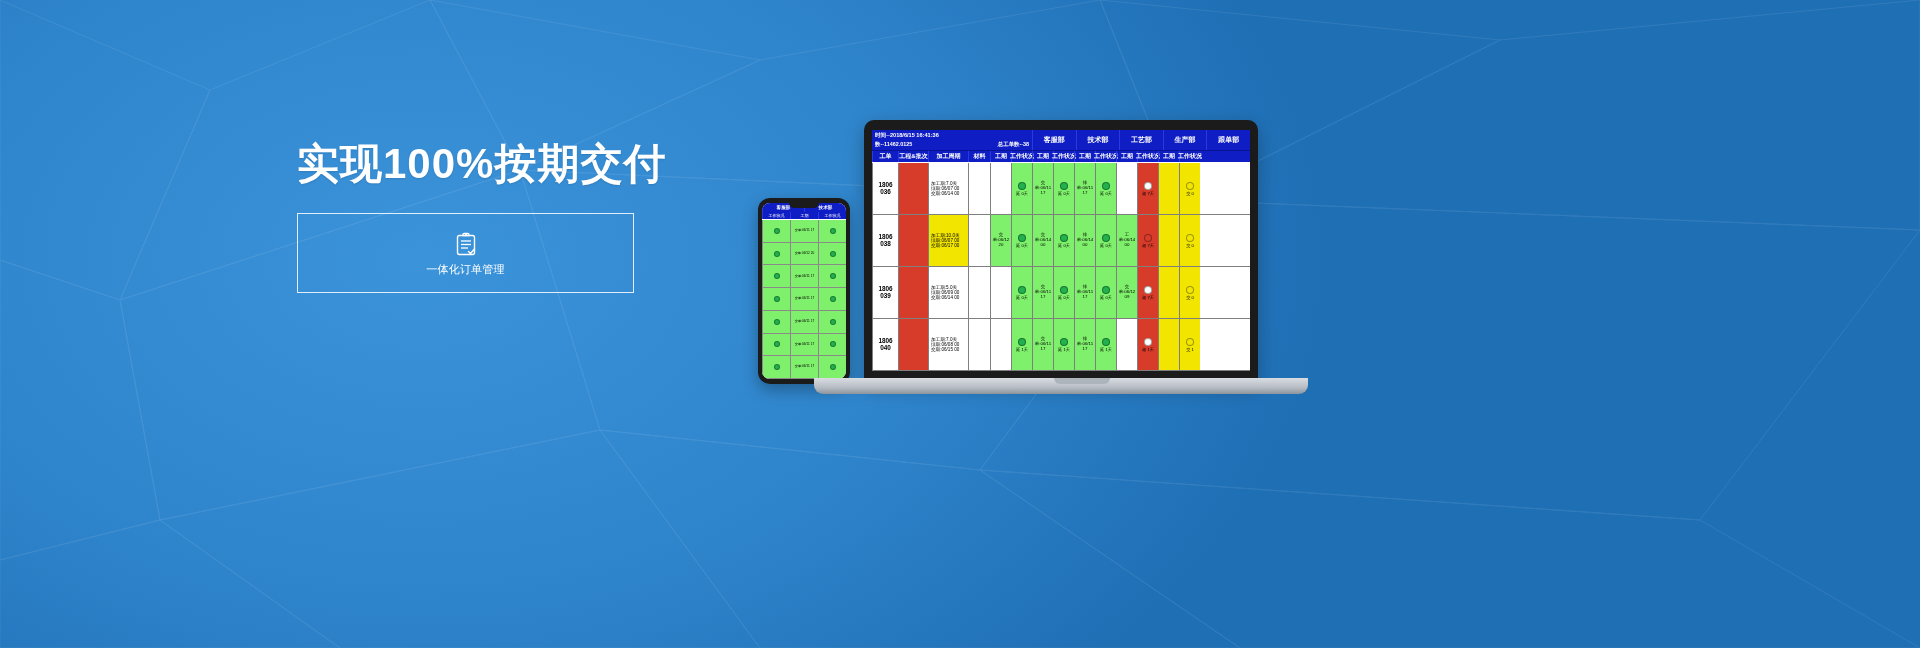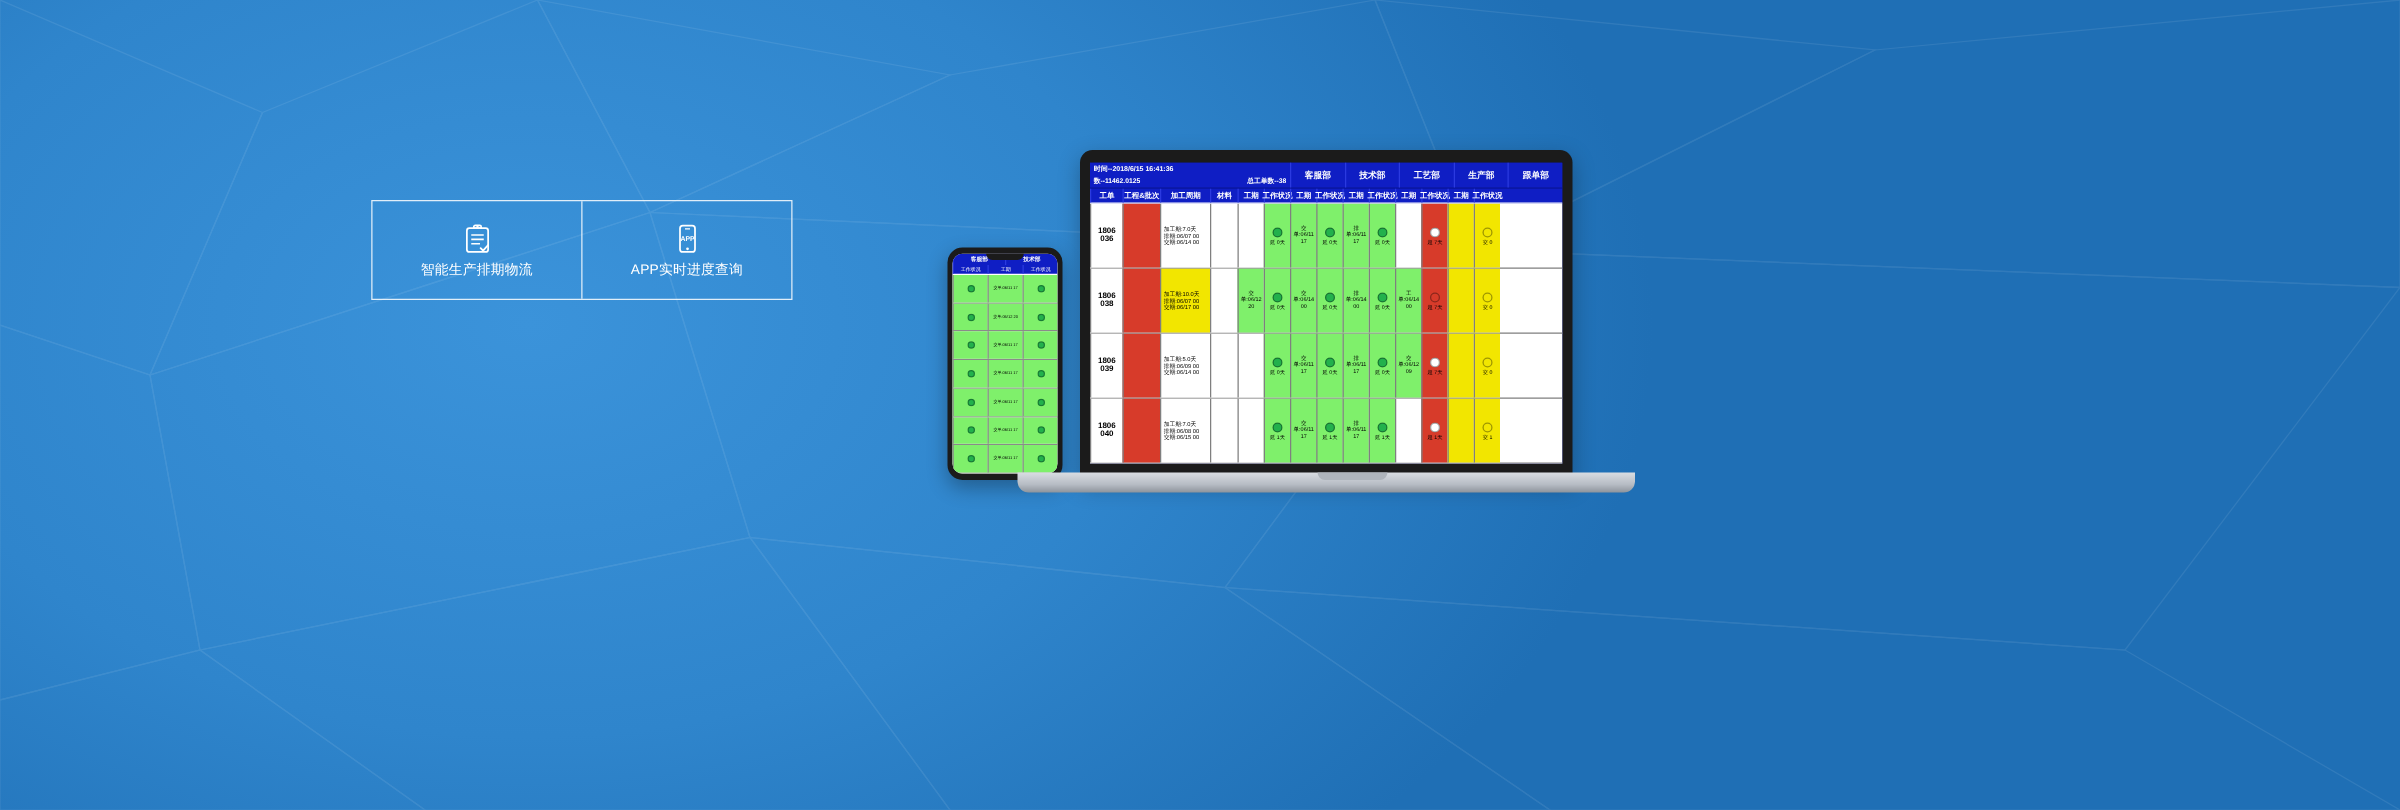--- a/index.html
+++ b/index.html
@@ -213,51 +213,41 @@
       <path d="M0 560 L160 520 L340 648 L0 648 Z"></path>
       <path d="M160 520 L600 430 L760 648 L340 648 Z"></path>
       <path d="M600 430 L980 470 L1240 648 L760 648 Z"></path>
       <path d="M980 470 L1700 520 L1920 648 L1240 648 Z"></path>
     </g>
   </svg>
 </div>
 
 <div class="left-copy">
   <h1 class="headline">
+    <span class="l2">实现100%按期交付</span>
   </h1>
 
   <div class="features">
 
 
     <div class="feature">
       <span class="ficon">
         <svg viewBox="0 0 26 26">
           <rect x="4.5" y="4.5" width="17" height="19" rx="2" fill="none" stroke="#fff" stroke-width="1.4"></rect>
           <path d="M10 4.5 v-1 a1.2 1.2 0 0 1 1.2-1.2h3.6A1.2 1.2 0 0 1 16 3.5v1z" fill="none" stroke="#fff" stroke-width="1.3"></path>
           <circle cx="13" cy="3.6" r="1" fill="#fff"></circle>
           <line x1="8" y1="10" x2="18" y2="10" stroke="#fff" stroke-width="1.3"></line>
           <line x1="8" y1="13.5" x2="18" y2="13.5" stroke="#fff" stroke-width="1.3"></line>
           <line x1="8" y1="17" x2="15" y2="17" stroke="#fff" stroke-width="1.3"></line>
           <path d="M15.5 20.5 l2 2 l4-4.5" fill="none" stroke="#fff" stroke-width="1.5" stroke-linecap="round" stroke-linejoin="round"></path>
         </svg>
       </span>
-      <span class="flabel">智能生产排期物流</span>
+      <span class="flabel">一体化订单管理</span>
     </div>
 
-    <div class="feature">
-      <span class="ficon">
-        <svg viewBox="0 0 26 26">
-          <rect x="7" y="2.5" width="12" height="21" rx="2.2" fill="none" stroke="#fff" stroke-width="1.4"></rect>
-          <line x1="11" y1="5" x2="15" y2="5" stroke="#fff" stroke-width="1"></line>
-          <circle cx="13" cy="21" r="1.1" fill="#fff"></circle>
-          <text x="13" y="15" font-size="5.5" font-family="Liberation Sans, sans-serif" font-weight="bold" fill="#fff" text-anchor="middle">APP</text>
-        </svg>
-      </span>
-      <span class="flabel">APP实时进度查询</span>
-    </div>
 
   </div>
 </div>
 
 <div class="phone">
   <div class="phone-notch"></div>
   <div class="phone-screen">
     <div class="ph-head">
       <div class="d">客服部</div>
       <div class="d">技术部</div>

